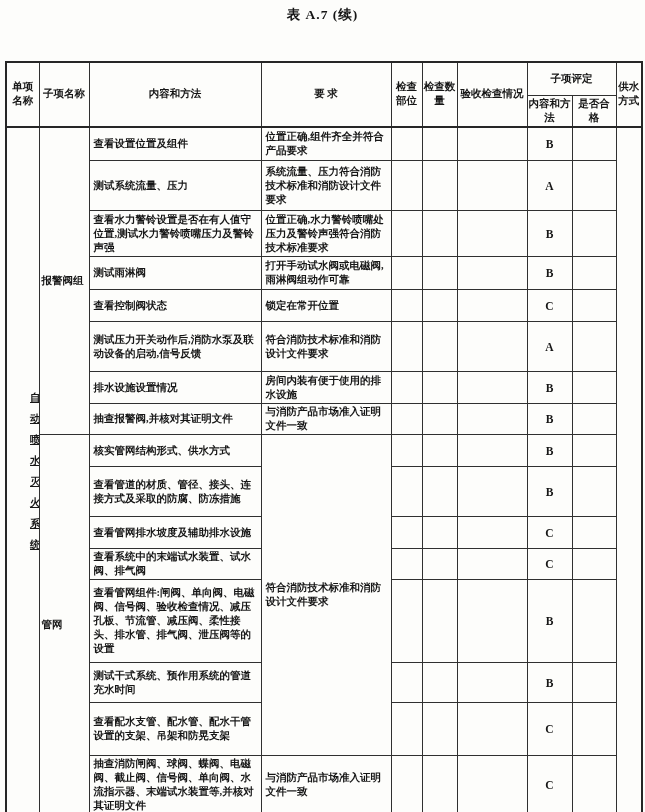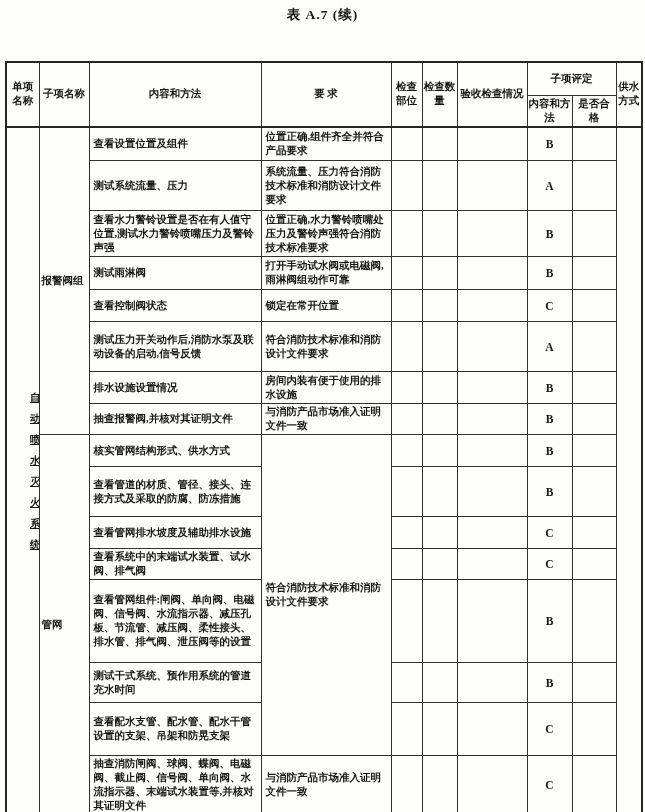--- a/index.html
+++ b/index.html
@@ -188,21 +188,21 @@
       </tr>
       <tr style="height:30px">
         <td class="ct">查看系统中的末端试水装置、试水阀、排气阀</td>
         <td></td>
         <td></td>
         <td></td>
         <td class="cc">C</td>
         <td></td>
       </tr>
       <tr style="height:83px">
-        <td class="ct">查看管网组件:闸阀、单向阀、电磁阀、信号阀、水流指示器、减压孔板、节流管、减压阀、柔性接头、排水管、排气阀、泄压阀等的设置</td>
+        <td class="ct">查看管网组件:闸阀、单向阀、电磁阀、信号阀、验收检查情况、减压孔板、节流管、减压阀、柔性接头、排水管、排气阀、泄压阀等的设置</td>
         <td></td>
         <td></td>
         <td></td>
         <td class="cc">B</td>
         <td></td>
       </tr>
       <tr style="height:40px">
         <td class="ct">测试干式系统、预作用系统的管道充水时间</td>
         <td></td>
         <td></td>

